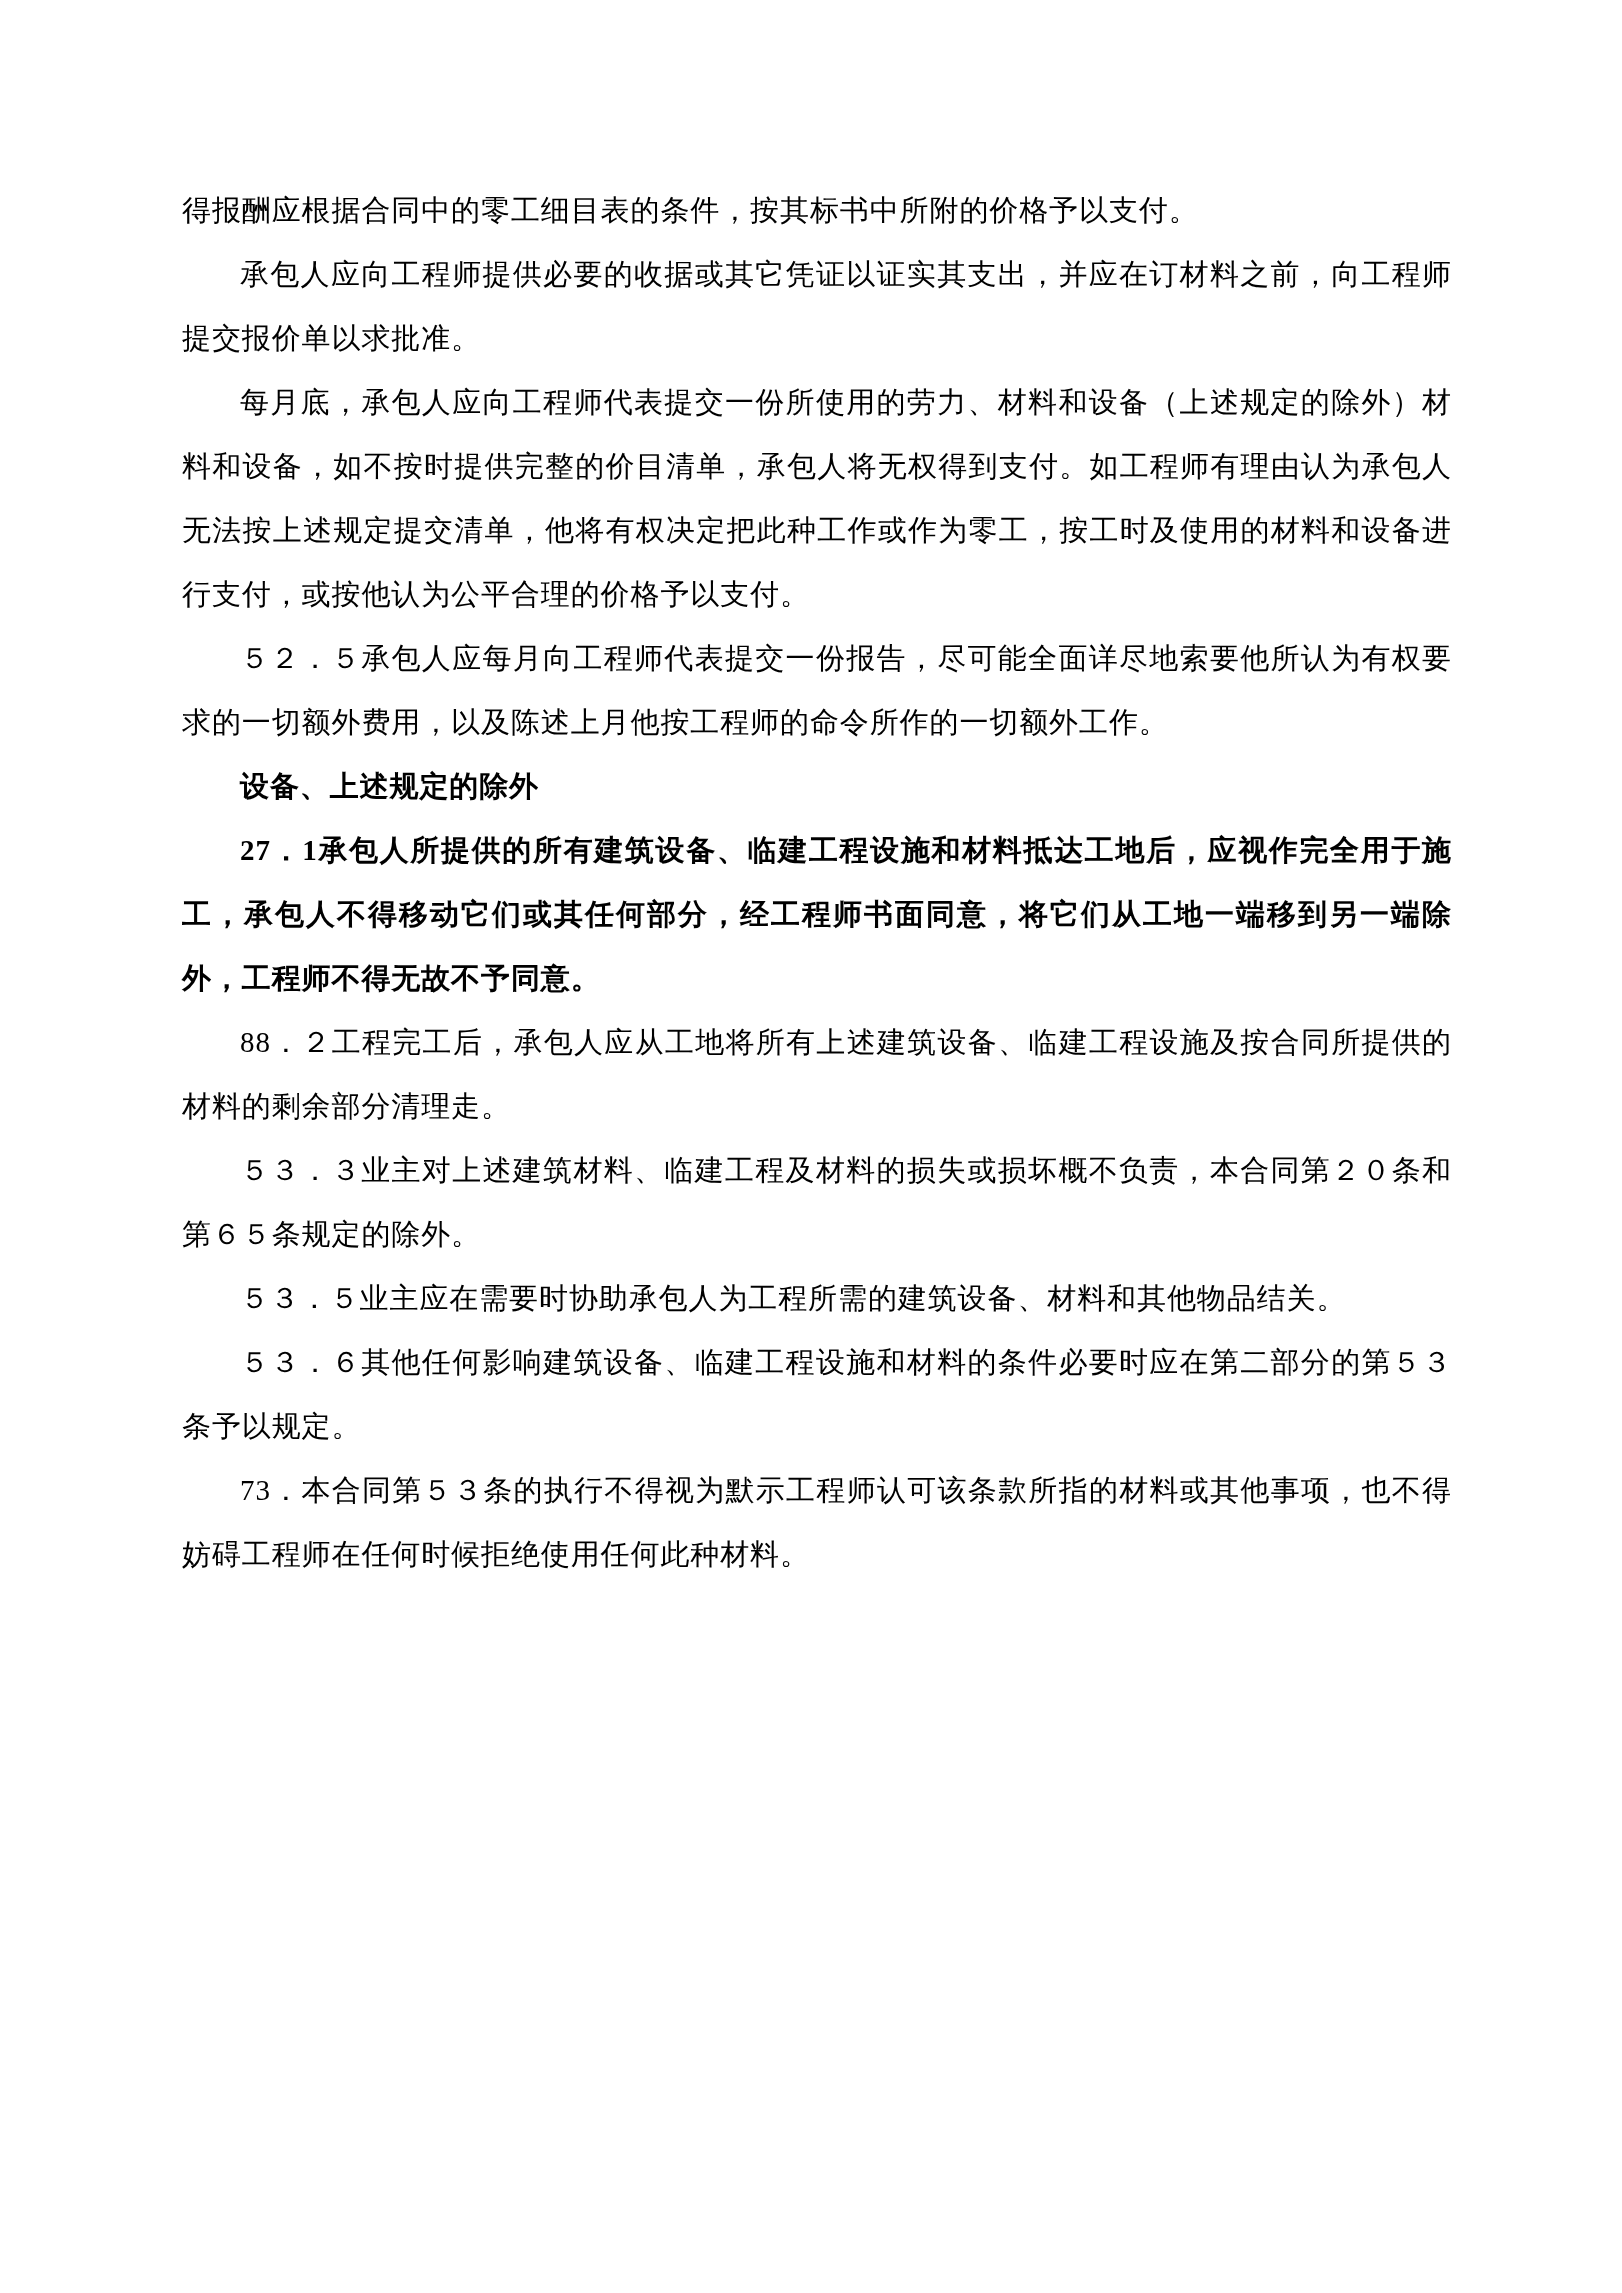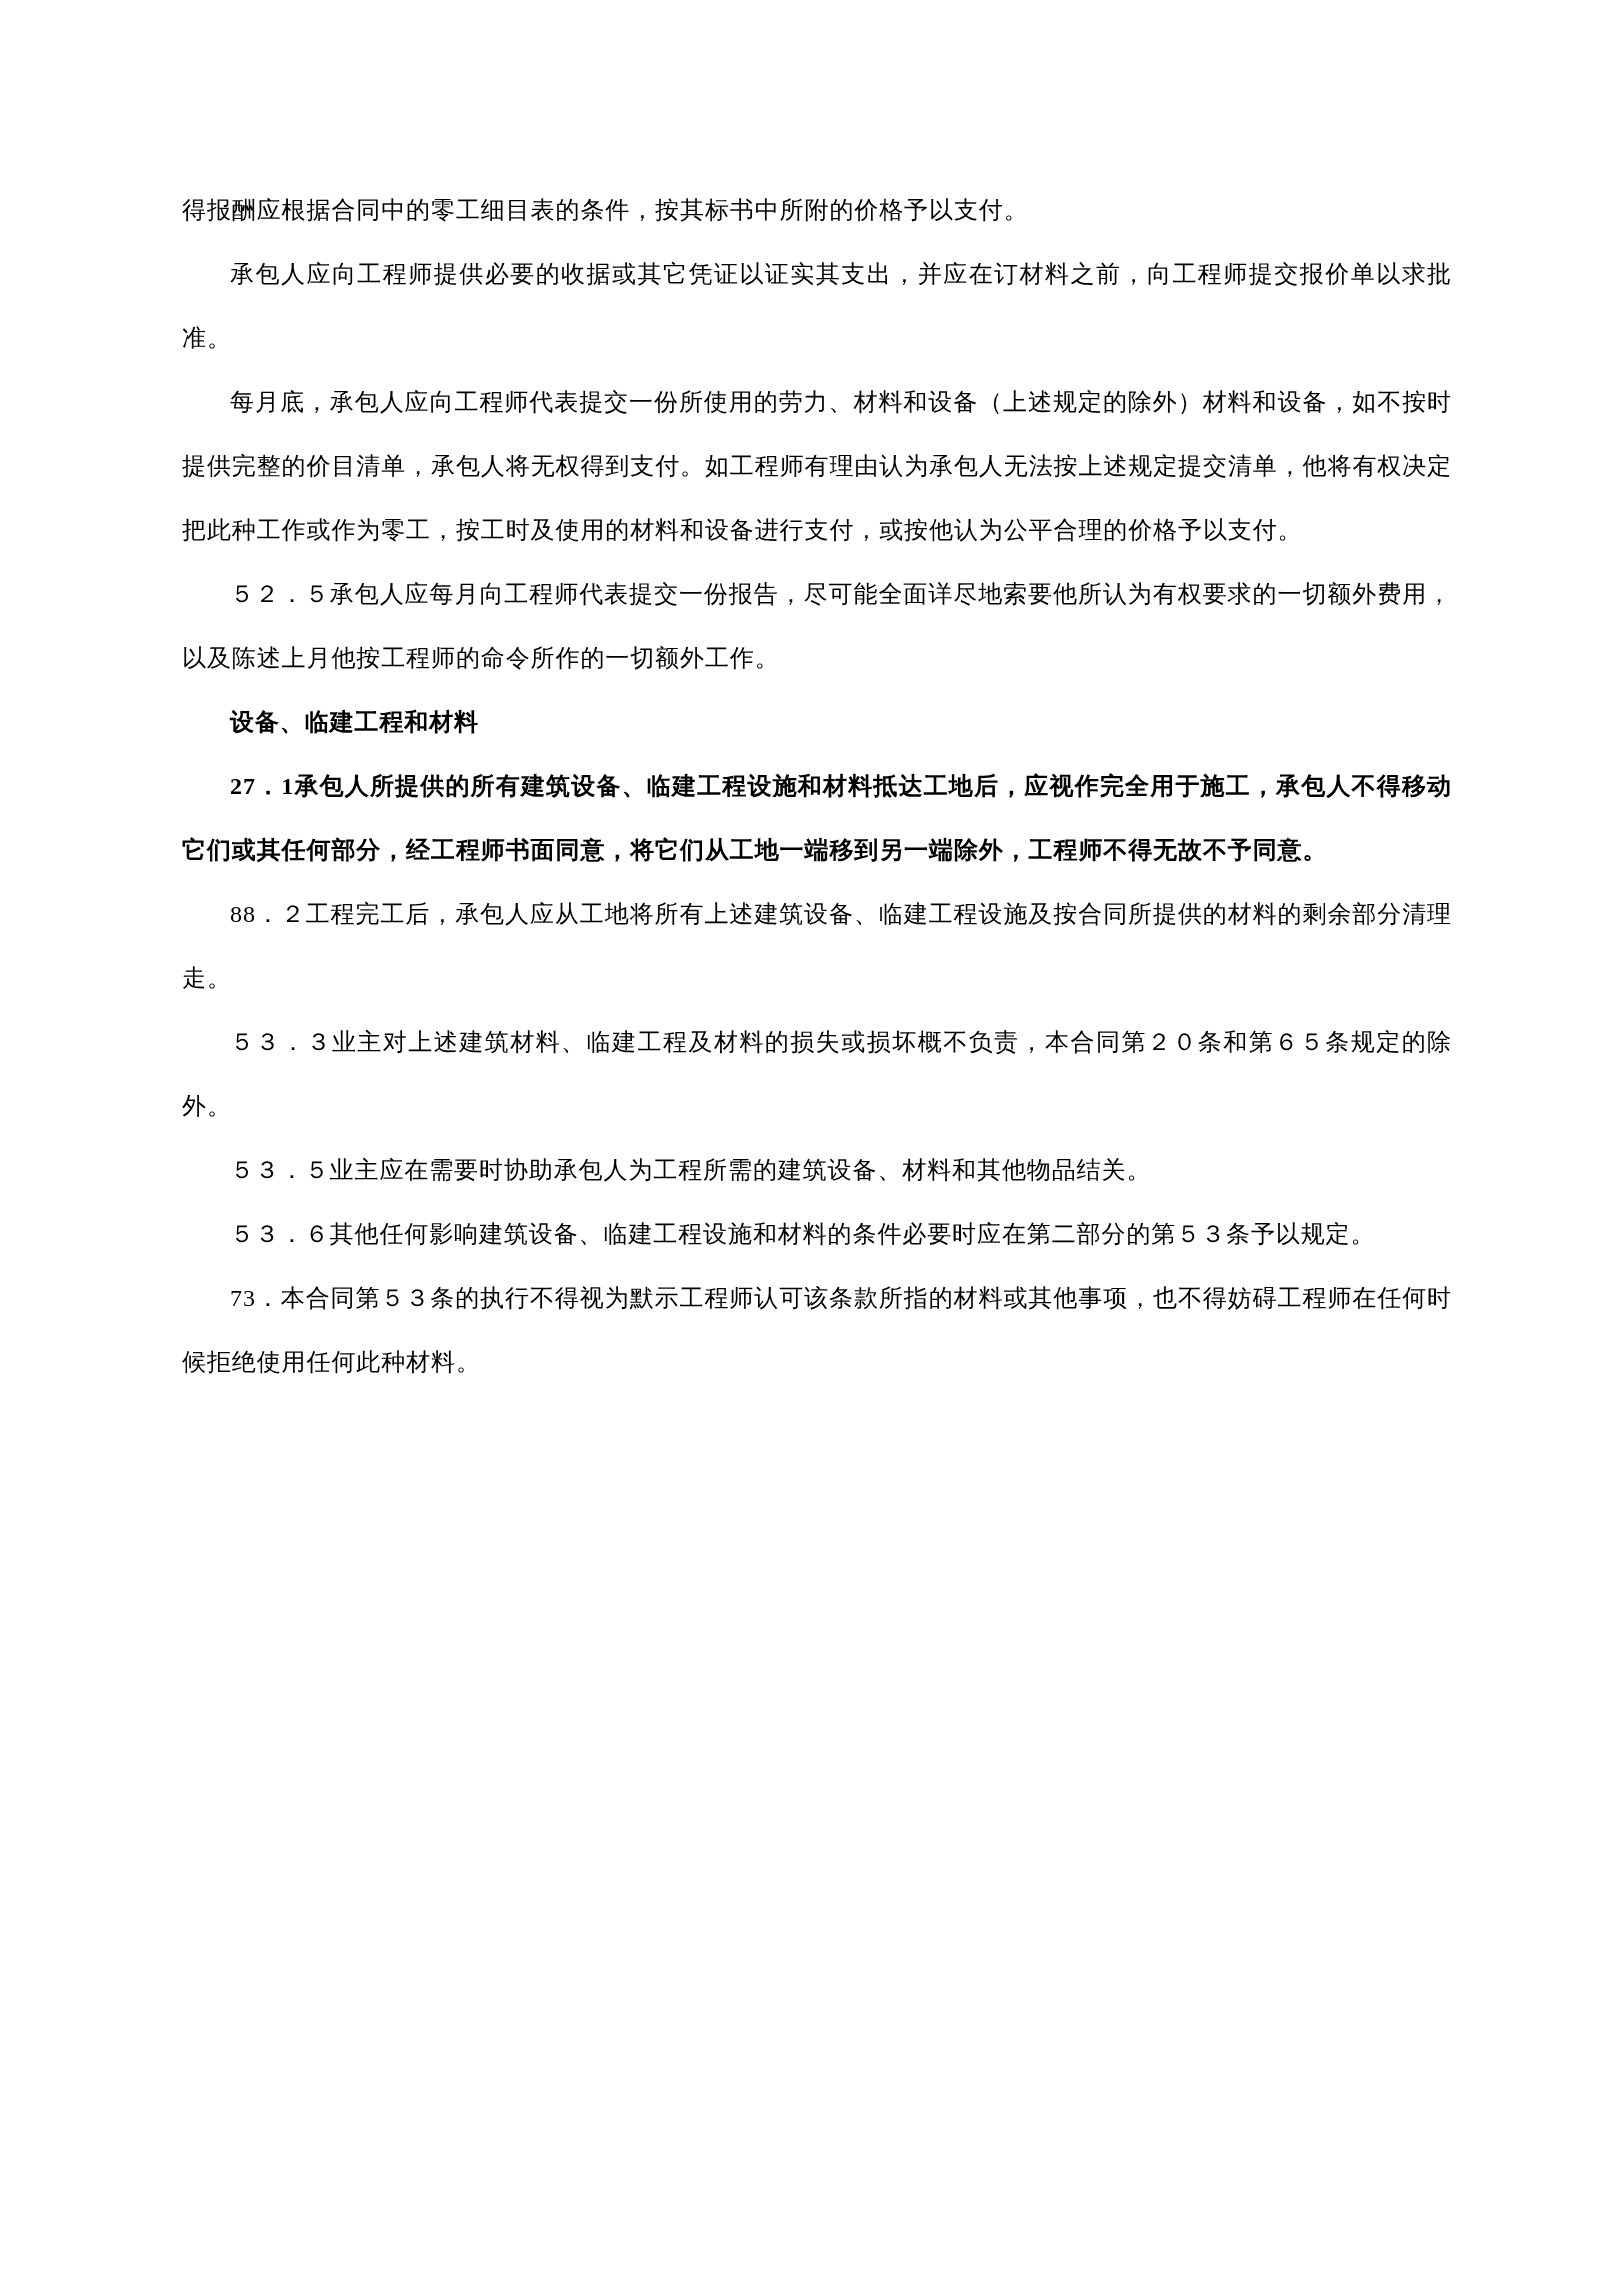--- a/index.html
+++ b/index.html
@@ -16,21 +16,21 @@
     box-sizing: border-box;
     padding: 178px 171px 91px 182px;
     overflow: hidden;
   }
   .doc-body {
     width: 1270px;
   }
   .para {
     margin: 0;
     font-family: "Liberation Serif", "DejaVu Serif", serif;
-    font-size: 24px;
+    font-size: 29px;
     line-height: 64px;
     color: #000000;
     text-align: justify;
     text-justify: inter-ideograph;
     letter-spacing: 0.9px;
     word-break: break-all;
   }
   .para.indent {
     text-indent: 2em;
   }
@@ -40,21 +40,21 @@
 </style>
 </head>
 <body>
 
 <div class="page">
   <div class="doc-body">
       <p class="para">得报酬应根据合同中的零工细目表的条件，按其标书中所附的价格予以支付。</p>
       <p class="para indent">承包人应向工程师提供必要的收据或其它凭证以证实其支出，并应在订材料之前，向工程师提交报价单以求批准。</p>
       <p class="para indent">每月底，承包人应向工程师代表提交一份所使用的劳力、材料和设备（上述规定的除外）材料和设备，如不按时提供完整的价目清单，承包人将无权得到支付。如工程师有理由认为承包人无法按上述规定提交清单，他将有权决定把此种工作或作为零工，按工时及使用的材料和设备进行支付，或按他认为公平合理的价格予以支付。</p>
       <p class="para indent">５２．５承包人应每月向工程师代表提交一份报告，尽可能全面详尽地索要他所认为有权要求的一切额外费用，以及陈述上月他按工程师的命令所作的一切额外工作。</p>
-      <p class="para indent bold">设备、临建工程和材料</p>
+      <p class="para indent bold">设备、上述规定的除外</p>
       <p class="para indent bold">27．1承包人所提供的所有建筑设备、临建工程设施和材料抵达工地后，应视作完全用于施工，承包人不得移动它们或其任何部分，经工程师书面同意，将它们从工地一端移到另一端除外，工程师不得无故不予同意。</p>
       <p class="para indent">88．２工程完工后，承包人应从工地将所有上述建筑设备、临建工程设施及按合同所提供的材料的剩余部分清理走。</p>
       <p class="para indent">５３．３业主对上述建筑材料、临建工程及材料的损失或损坏概不负责，本合同第２０条和第６５条规定的除外。</p>
       <p class="para indent">５３．５业主应在需要时协助承包人为工程所需的建筑设备、材料和其他物品结关。</p>
       <p class="para indent">５３．６其他任何影响建筑设备、临建工程设施和材料的条件必要时应在第二部分的第５３条予以规定。</p>
       <p class="para indent">73．本合同第５３条的执行不得视为默示工程师认可该条款所指的材料或其他事项，也不得妨碍工程师在任何时候拒绝使用任何此种材料。</p>
     </div>
 </div>
 
 

